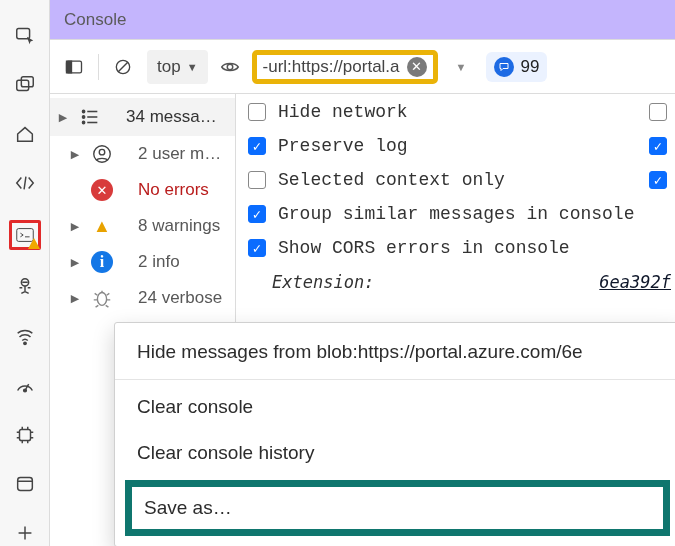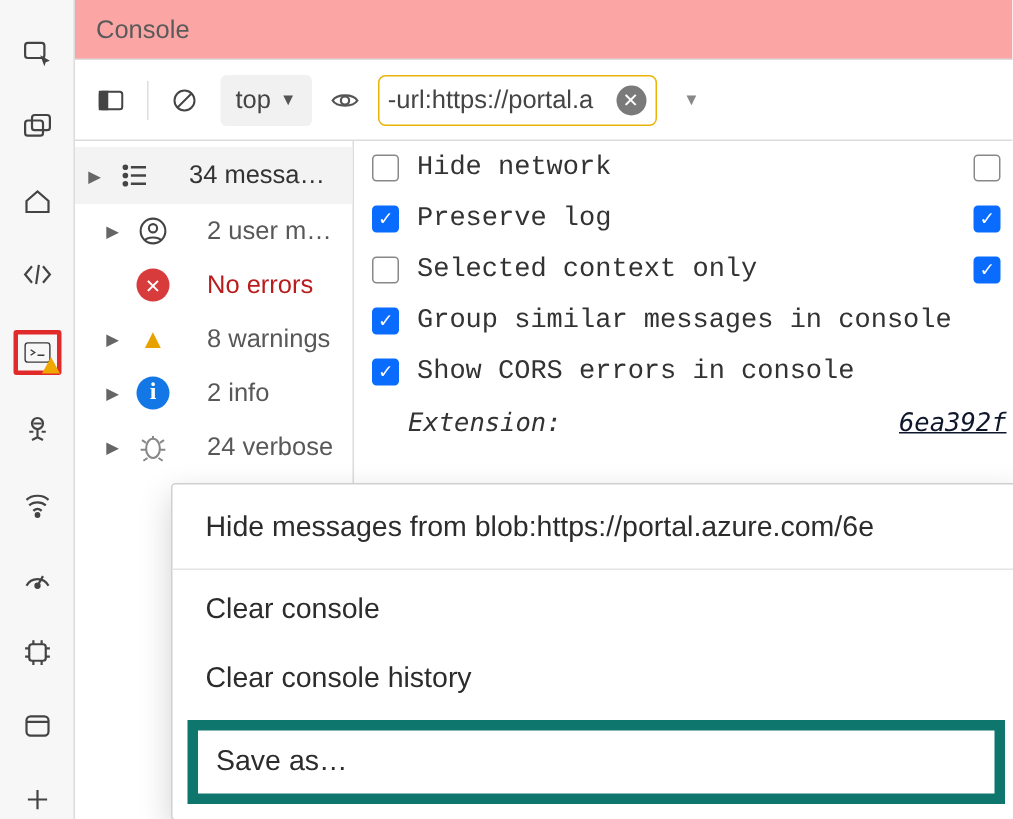--- a/index.html
+++ b/index.html
@@ -44,21 +44,21 @@
     border-left:6px solid transparent;
     border-right:6px solid transparent;
     border-bottom:11px solid #f0a800;
   }
 
   
   .main { flex: 1; display: flex; flex-direction: column; }
 
   .tab-strip {
     height: 40px;
-    background: #fca5a5;
+    background: #c4b5fd;
     border-bottom: 1px solid #dcdcdc;
     display: flex; align-items: center;
     padding-left: 14px;
     color: #5a5a5a;
     font-size: 17px;
   }
 
   .toolbar {
     height: 54px;
     display: flex; align-items: center;
@@ -77,21 +77,21 @@
     height: 34px;
     display:flex; align-items:center;
     background:#f1f1f1; border-radius:4px;
     padding: 16px 10px; gap:6px;
     color:#444; font-size:17px;
   }
   .ctx-btn .tri { font-size:11px; color:#555;}
   .eye { width:24px;height:24px; display:flex;align-items:center;justify-content:center;}
   .filter-box {
     height:34px; width:186px;
-    border:1px solid #eab308; border-radius:5px;
+    border:5px solid #eab308; border-radius:5px;
     display:flex; align-items:center;
     padding:0 6px; gap:6px;
     color:#444; font-size:17px;
     overflow:hidden; white-space:nowrap;
   }
   .filter-box .txt { flex:1; overflow:hidden; text-overflow:clip; }
   .clear-circ {
     width:20px;height:20px;border-radius:50%;
     background:#7a7a7a; color:#fff;
     display:flex;align-items:center;justify-content:center;
@@ -286,20 +286,28 @@
             <circle cx="12" cy="12" r="3"></circle>
           </svg>
       </div>
       <div class="filter-box">
         <span class="txt">-url:https://portal.a</span>
         <span class="clear-circ">✕</span>
       </div>
       <div class="levels-btn">
         <span class="tri" style="font-size:11px;color:#888;">▼</span>
       </div>
+      <div class="issue-chip">
+        <span class="dot">
+          <svg viewBox="0 0 24 24" width="12" height="12" stroke="#fff" fill="none" stroke-width="2">
+              <path d="M4 5h16v10H10l-4 4V15H4z"></path>
+            </svg>
+        </span>
+        <span class="cnt">99</span>
+      </div>
     </div>
 
     <div class="body-row">
 
       <div class="groups">
         <div class="grp first">
           <span class="exp">▶</span>
           <span class="icn list-glyph">
             <svg viewBox="0 0 24 24">
                 <circle cx="5" cy="6" r="1.2" fill="#444"></circle>

